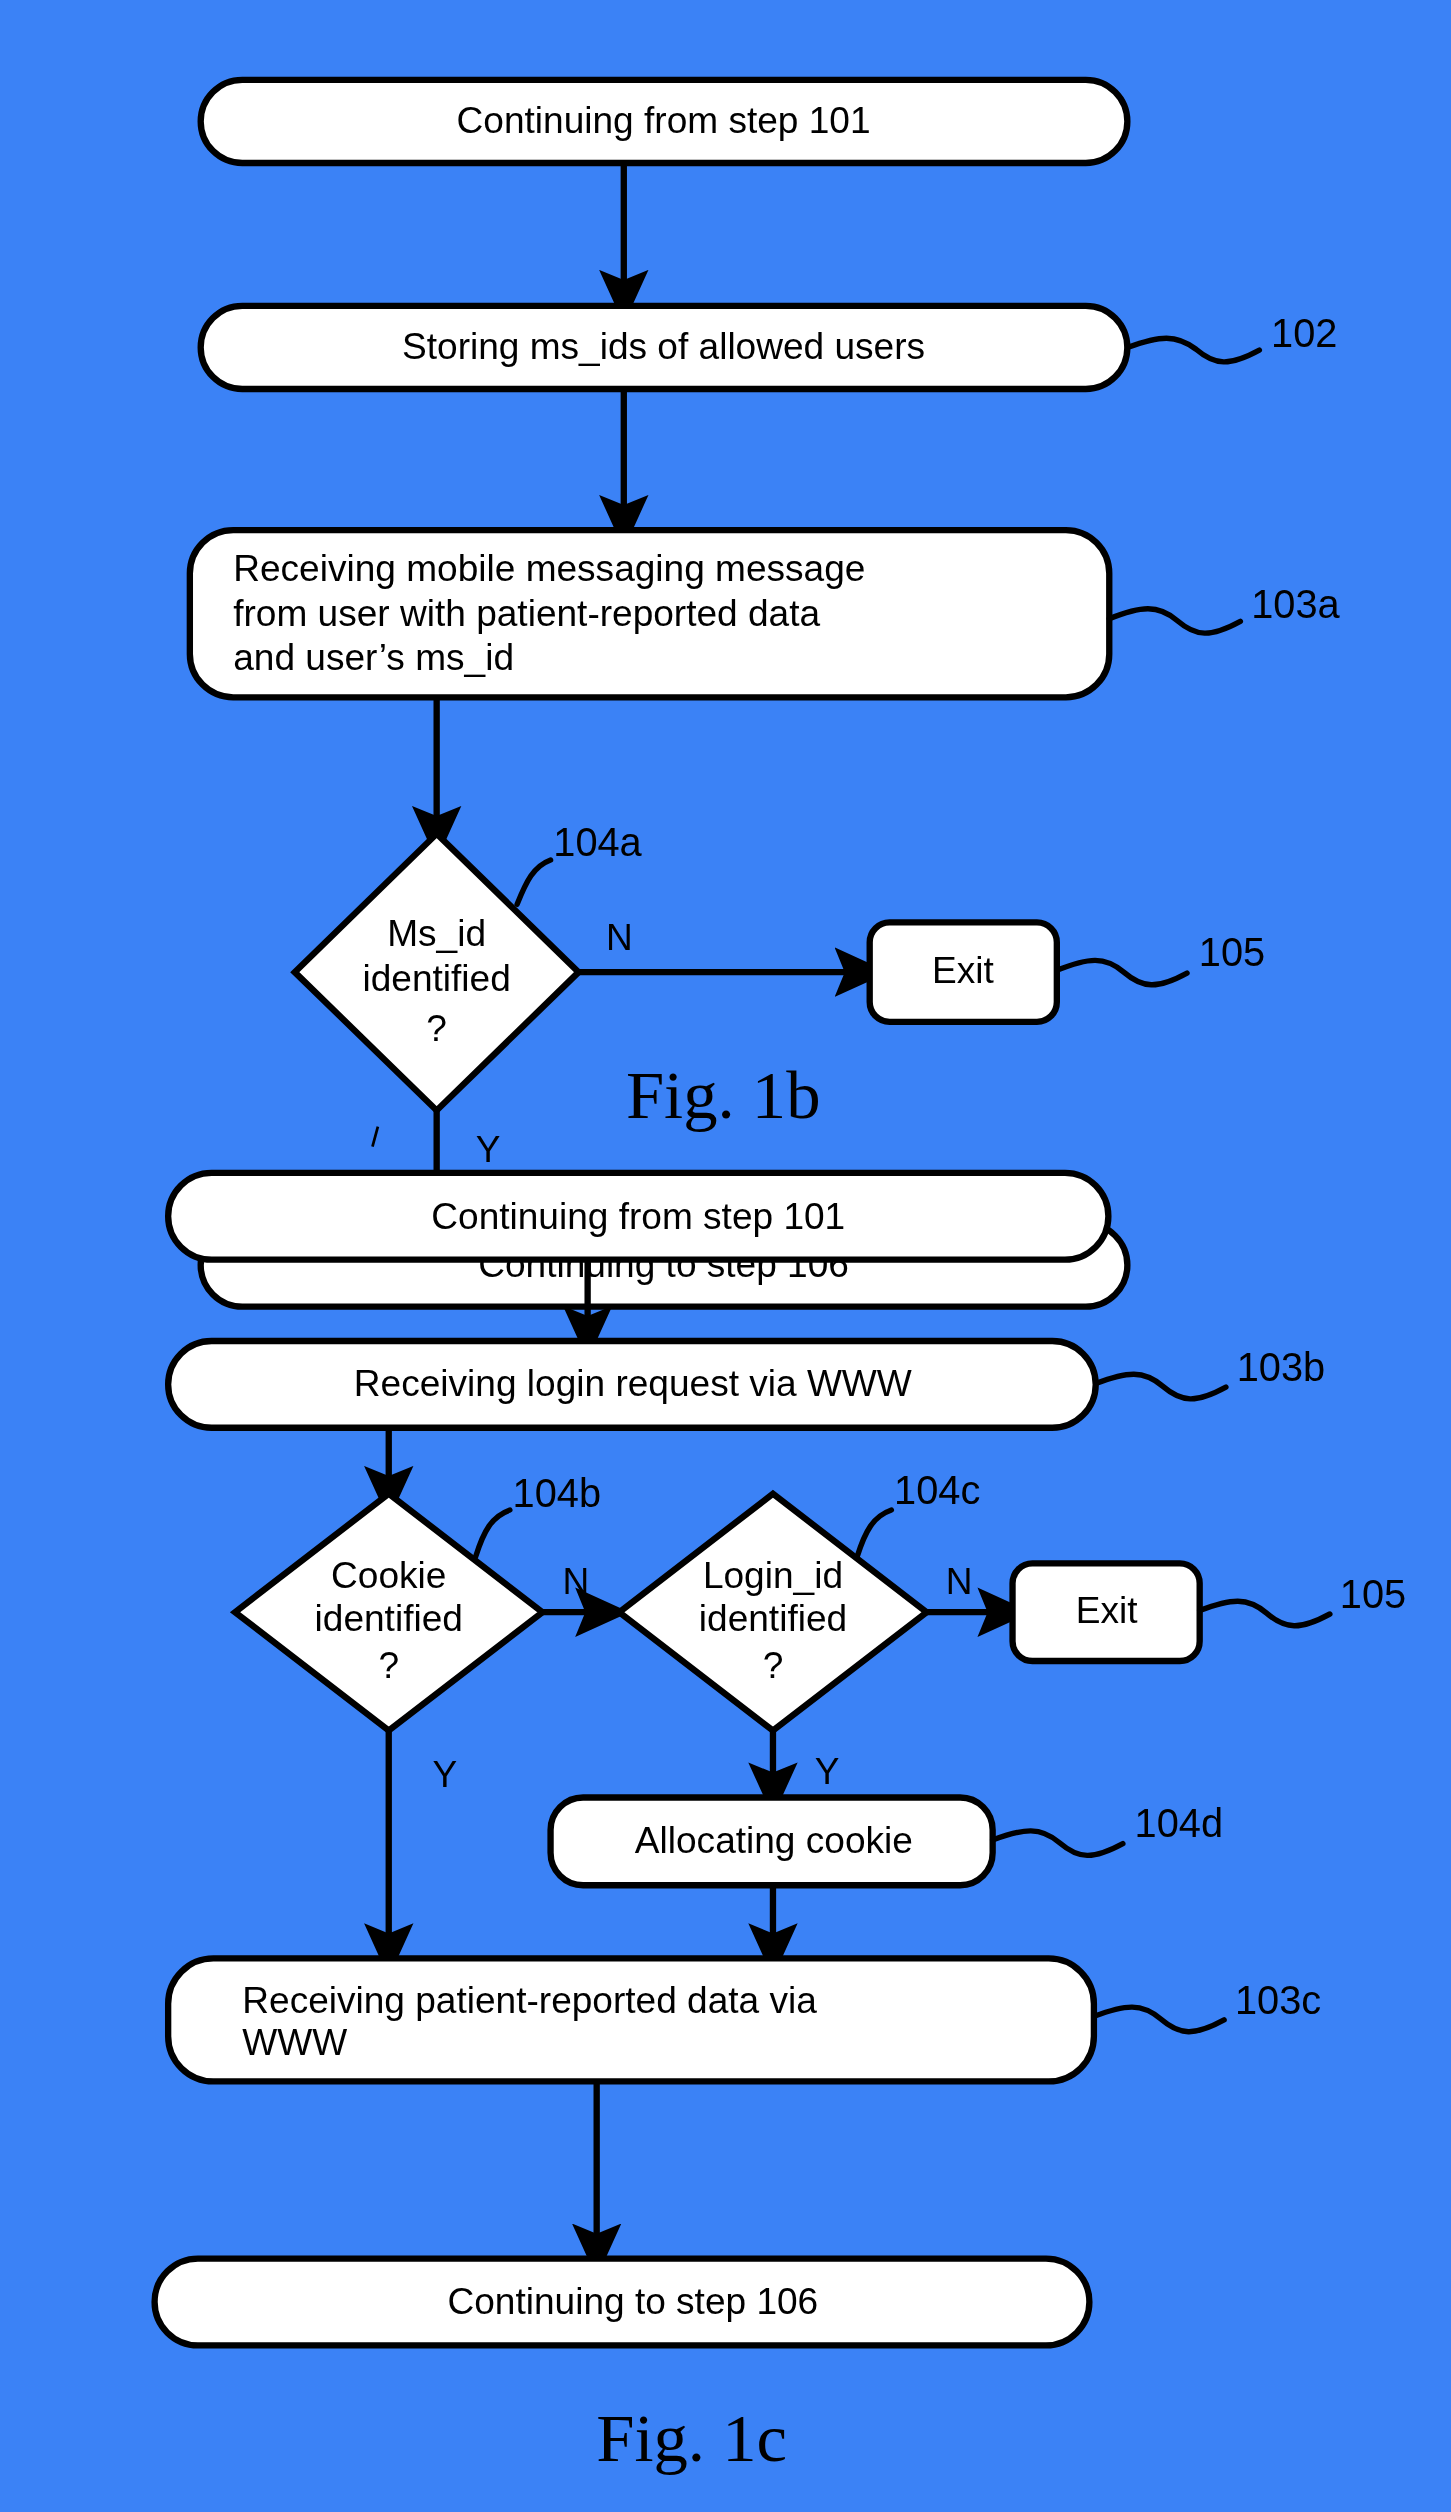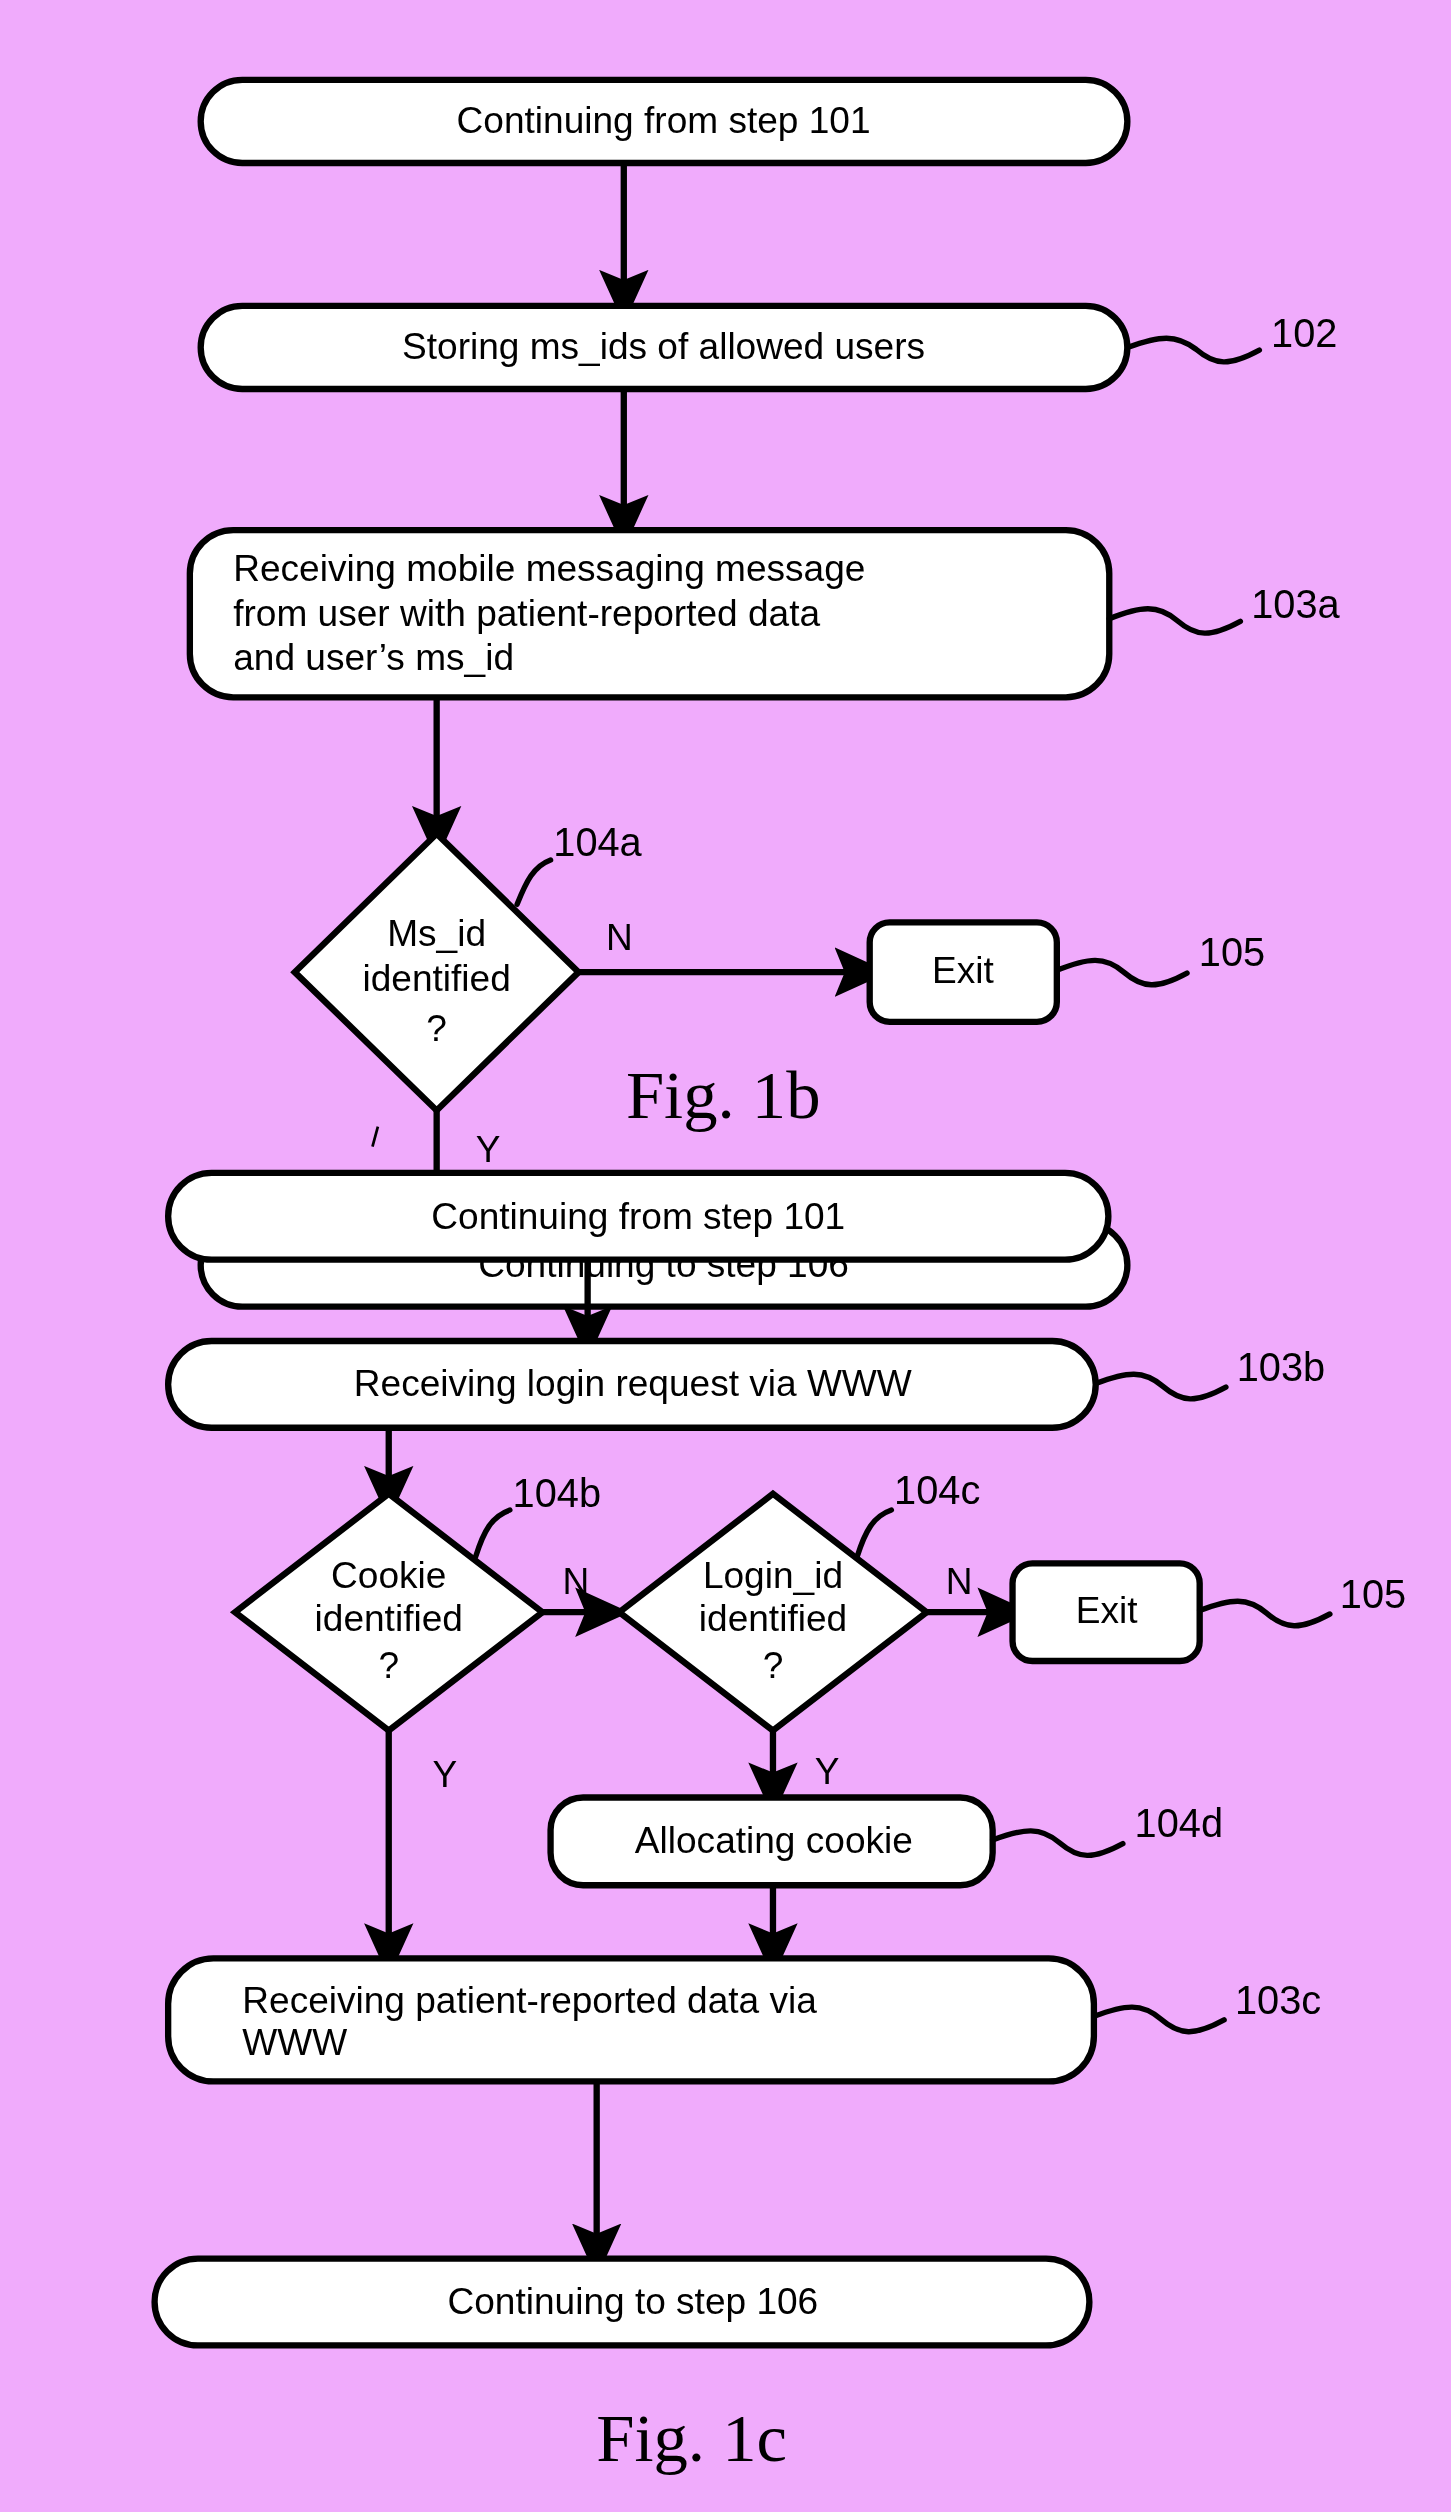--- a/index.html
+++ b/index.html
@@ -11,21 +11,21 @@
   body {
     width: 1451px;
     height: 2512px;
     font-family: "Liberation Sans", sans-serif;
     overflow: hidden;
   }
   #figure-sheet {
     position: relative;
     width: 1451px;
     height: 2512px;
-    background: #f0abfc;
+    background: #3b82f6;
   }
   svg#patent-svg {
     display: block;
     width: 1451px;
     height: 2512px;
   }
   .node-shape {
     fill: #ffffff;
     stroke: #000000;
     stroke-width: 7;

